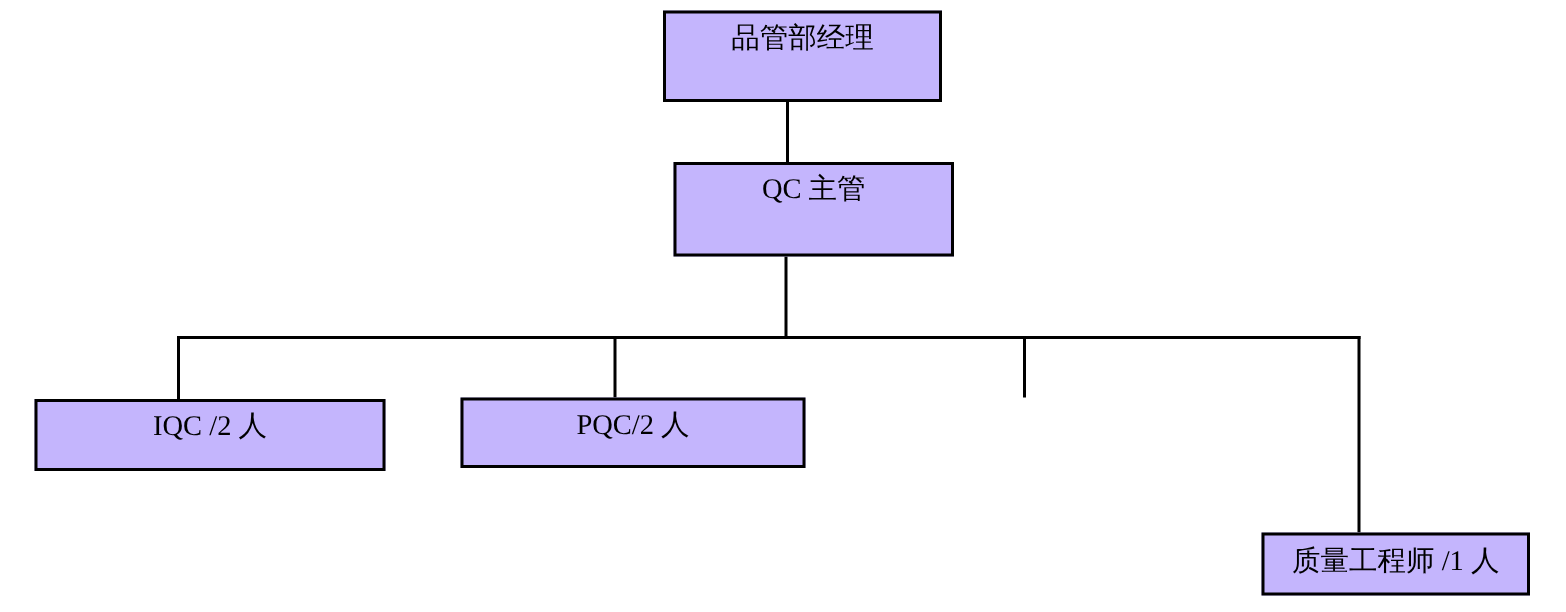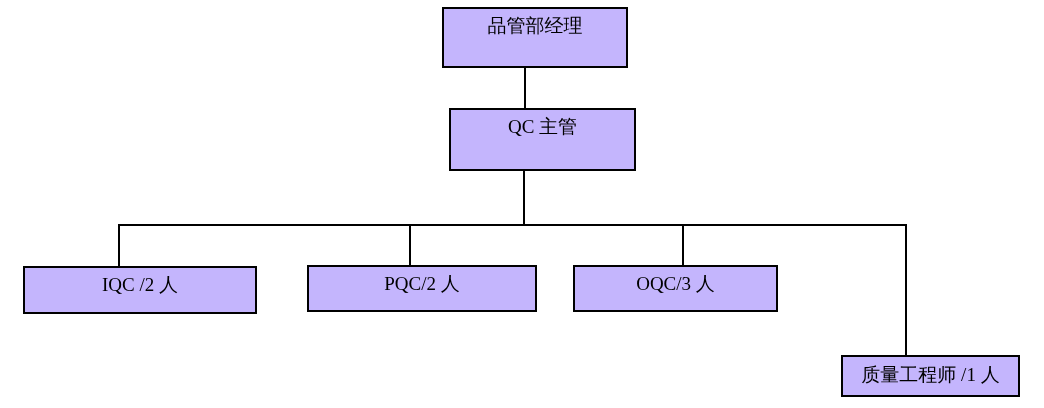--- a/index.html
+++ b/index.html
@@ -69,21 +69,18 @@
   </div>
 
   <div class="node n-iqc">
     <span>IQC /2 人</span>
   </div>
 
   <div class="node n-pqc">
     <span>PQC/2 人</span>
   </div>
 
-  <div class="node n-oqc">
-    <span>OQC/3 人</span>
-  </div>
 
   <div class="node n-quality-engineer">
     <span>质量工程师 /1 人</span>
   </div>
 
 </div>
 
 </body></html>

